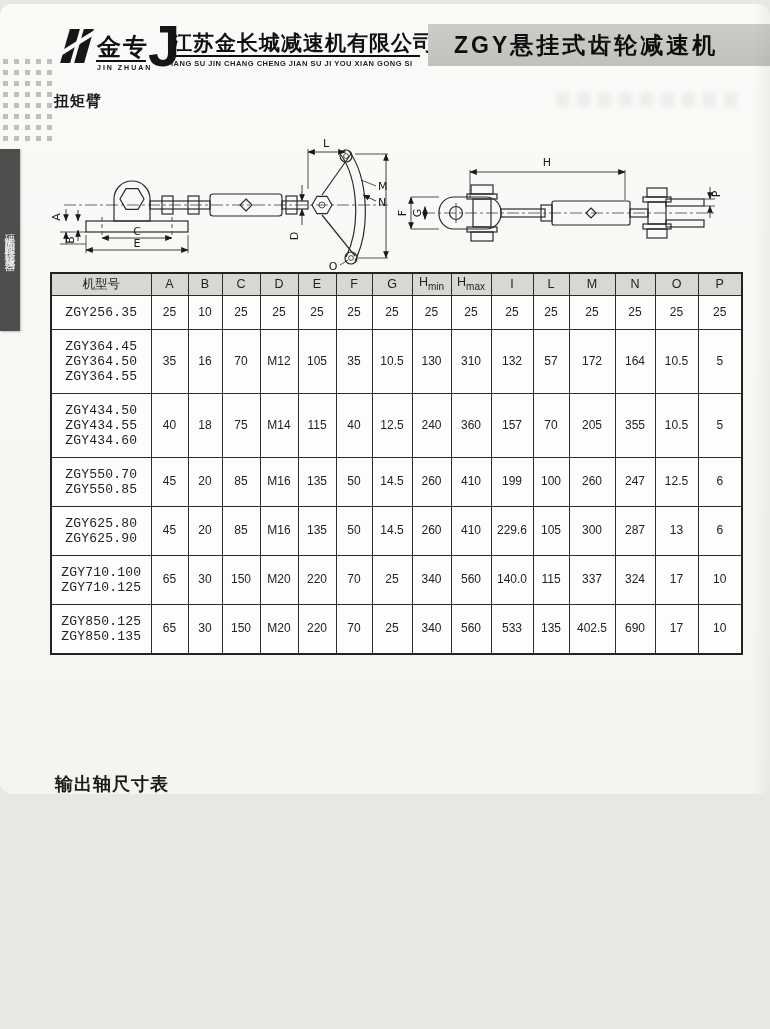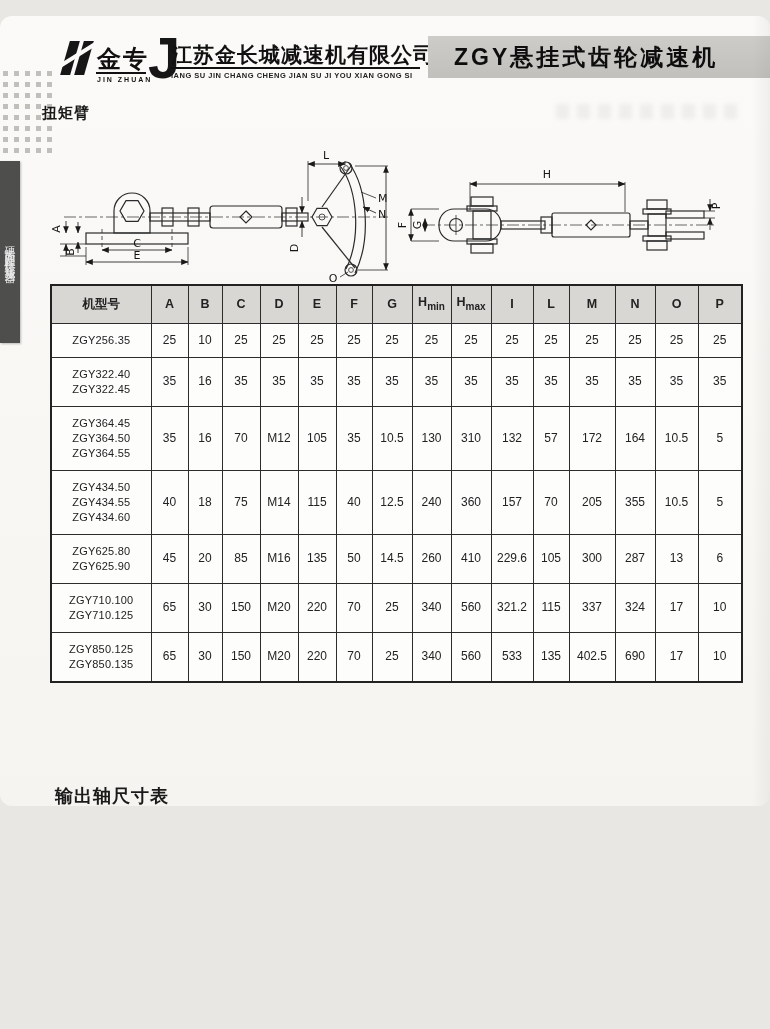--- a/index.html
+++ b/index.html
@@ -1,16 +1,16 @@
 <!DOCTYPE html>
 <html><head>
 <meta charset="utf-8">
 <style>
   html,body{margin:0;padding:0;background:#e8e7e4;}
-  .page{position:relative;width:770px;height:790px;margin:16px auto;overflow:hidden;
+  .page{position:relative;width:770px;height:790px;margin:4px auto;overflow:hidden;
         background:linear-gradient(180deg,#fbfaf8 0%,#f8f7f4 55%,#f5f4f1 100%);
         font-family:"Liberation Sans",sans-serif;color:#1a1a1a;border-radius:12px;}
   .abs{position:absolute;}
 
   
   .logo-cn{font-size:24px;font-weight:bold;letter-spacing:2px;color:#111;}
   .logo-underline{height:2px;background:#111;}
   .logo-en{font-size:7px;font-weight:bold;letter-spacing:2px;color:#111;}
   .big-j{font-size:58px;font-weight:bold;line-height:1;color:#161616;}
   .company-cn{font-size:21px;font-weight:bold;letter-spacing:1px;color:#111;white-space:nowrap;}
@@ -25,23 +25,23 @@
   [data-name="dot-grid"] i{width:5px;height:5px;background:#8f8f8b;opacity:.55;display:block;}
   .side-tab{width:20px;height:182px;background:#4e4e4c;color:#eceded;
             writing-mode:vertical-rl;text-orientation:upright;
             font-size:11px;letter-spacing:3px;text-align:center;line-height:20px;
             box-shadow:1px 1px 2px rgba(0,0,0,.25);}
 
   
   table.spec{border-collapse:collapse;table-layout:fixed;width:672px;background:#fdfdfc;}
   table.spec th,table.spec td{border:1px solid #2c2c2c;text-align:center;vertical-align:middle;
             font-size:12px;color:#222;padding:9px 1px;line-height:15px;}
-  table.spec thead th{background:#d8d7d4;font-weight:bold;font-size:12.5px;height:16px;padding:9px 0;}
+  table.spec thead th{background:#d8d7d4;font-weight:normal;font-size:12.5px;height:16px;padding:1px 0;}
   table.spec{border:2px solid #222;}
-  table.spec td.model-cell{font-size:11px;letter-spacing:.2px;}
+  table.spec td.model-cell{font-size:13px;letter-spacing:.2px;font-family:Liberation Mono, monospace;}
   table.spec sub{font-size:10px;}
 
   
   svg{overflow:visible;}
   .s{fill:none;stroke:#2a2a2a;stroke-width:1.2;}
   .thin{fill:none;stroke:#2a2a2a;stroke-width:.8;}
   .dima{fill:none;stroke:#2a2a2a;stroke-width:.9;}
   .cl{fill:none;stroke:#2a2a2a;stroke-width:.7;stroke-dasharray:12 3 3 3;}
   .dash{fill:none;stroke:#2a2a2a;stroke-width:.8;stroke-dasharray:4 3;}
   svg text{font-family:"DejaVu Sans",sans-serif;font-size:11px;fill:#151515;}
@@ -116,21 +116,21 @@
 
   <div class="abs big-j" style="left:148px;top:13px;" data-name="company-initial">J</div>
   <div class="abs company-cn" style="left:171px;top:25px;" data-name="company-name-chinese">江苏金长城减速机有限公司</div>
   <div class="abs company-divider" style="left:170px;top:51px;width:250px;" data-name="company-divider"></div>
   <div class="abs company-en" style="left:171px;top:55px;" data-name="company-name-english">IANG SU JIN CHANG CHENG JIAN SU JI YOU XIAN GONG SI</div>
 
   <div class="abs title-band" style="left:428px;top:20px;width:342px;" data-name="product-title-banner">
     <span data-name="product-title">ZGY悬挂式齿轮减速机</span>
   </div>
 
-  <div class="abs section-title" style="left:42px;top:88px;" data-name="torque-arm-section-title">扭矩臂</div>
+  <div class="abs section-title" style="left:54px;top:88px;" data-name="torque-arm-section-title">扭矩臂</div>
 
   <div class="abs ghost" style="left:556px;top:88px;width:182px;height:15px;" data-name="scan-bleed-artifact"></div>
   <div class="abs ghost" style="left:596px;top:306px;width:120px;height:26px;" data-name="scan-bleed-artifact"></div>
   <div class="abs edge-shade" style="right:0;top:0;width:18px;height:1029px;" data-name="scan-edge-shade"></div>
 
   <div class="abs side-tab" style="left:0;top:145px;" data-name="side-tab-category">硬齿面圆柱齿轮减速器</div>
 
   <div class="abs" style="left:50px;top:133px;" data-name="torque-arm-side-view-diagram">
     <svg width="345" height="135" viewBox="0 0 345 135">
       <defs>
@@ -298,41 +298,20 @@
             <td data-name="value-cell">25</td>
             <td data-name="value-cell">25</td>
             <td data-name="value-cell">25</td>
             <td data-name="value-cell">25</td>
             <td data-name="value-cell">25</td>
             <td data-name="value-cell">25</td>
             <td data-name="value-cell">25</td>
           </tr>
           <tr data-name="table-row">
             <td class="model-cell" data-name="model-cell">
-              <div>ZGY322.40</div>
-              <div>ZGY322.45</div>
-            </td>
-            <td data-name="value-cell">35</td>
-            <td data-name="value-cell">16</td>
-            <td data-name="value-cell">35</td>
-            <td data-name="value-cell">35</td>
-            <td data-name="value-cell">35</td>
-            <td data-name="value-cell">35</td>
-            <td data-name="value-cell">35</td>
-            <td data-name="value-cell">35</td>
-            <td data-name="value-cell">35</td>
-            <td data-name="value-cell">35</td>
-            <td data-name="value-cell">35</td>
-            <td data-name="value-cell">35</td>
-            <td data-name="value-cell">35</td>
-            <td data-name="value-cell">35</td>
-            <td data-name="value-cell">35</td>
-          </tr>
-          <tr data-name="table-row">
-            <td class="model-cell" data-name="model-cell">
               <div>ZGY364.45</div>
               <div>ZGY364.50</div>
               <div>ZGY364.55</div>
             </td>
             <td data-name="value-cell">35</td>
             <td data-name="value-cell">16</td>
             <td data-name="value-cell">70</td>
             <td data-name="value-cell">M12</td>
             <td data-name="value-cell">105</td>
             <td data-name="value-cell">35</td>
@@ -363,20 +342,41 @@
             <td data-name="value-cell">360</td>
             <td data-name="value-cell">157</td>
             <td data-name="value-cell">70</td>
             <td data-name="value-cell">205</td>
             <td data-name="value-cell">355</td>
             <td data-name="value-cell">10.5</td>
             <td data-name="value-cell">5</td>
           </tr>
           <tr data-name="table-row">
             <td class="model-cell" data-name="model-cell">
+              <div>ZGY550.70</div>
+              <div>ZGY550.85</div>
+            </td>
+            <td data-name="value-cell">45</td>
+            <td data-name="value-cell">20</td>
+            <td data-name="value-cell">85</td>
+            <td data-name="value-cell">M16</td>
+            <td data-name="value-cell">135</td>
+            <td data-name="value-cell">50</td>
+            <td data-name="value-cell">14.5</td>
+            <td data-name="value-cell">260</td>
+            <td data-name="value-cell">410</td>
+            <td data-name="value-cell">199</td>
+            <td data-name="value-cell">100</td>
+            <td data-name="value-cell">260</td>
+            <td data-name="value-cell">247</td>
+            <td data-name="value-cell">12.5</td>
+            <td data-name="value-cell">6</td>
+          </tr>
+          <tr data-name="table-row">
+            <td class="model-cell" data-name="model-cell">
               <div>ZGY625.80</div>
               <div>ZGY625.90</div>
             </td>
             <td data-name="value-cell">45</td>
             <td data-name="value-cell">20</td>
             <td data-name="value-cell">85</td>
             <td data-name="value-cell">M16</td>
             <td data-name="value-cell">135</td>
             <td data-name="value-cell">50</td>
             <td data-name="value-cell">14.5</td>
@@ -396,21 +396,21 @@
             </td>
             <td data-name="value-cell">65</td>
             <td data-name="value-cell">30</td>
             <td data-name="value-cell">150</td>
             <td data-name="value-cell">M20</td>
             <td data-name="value-cell">220</td>
             <td data-name="value-cell">70</td>
             <td data-name="value-cell">25</td>
             <td data-name="value-cell">340</td>
             <td data-name="value-cell">560</td>
-            <td data-name="value-cell">321.2</td>
+            <td data-name="value-cell">140.0</td>
             <td data-name="value-cell">115</td>
             <td data-name="value-cell">337</td>
             <td data-name="value-cell">324</td>
             <td data-name="value-cell">17</td>
             <td data-name="value-cell">10</td>
           </tr>
           <tr data-name="table-row">
             <td class="model-cell" data-name="model-cell">
               <div>ZGY850.125</div>
               <div>ZGY850.135</div>

